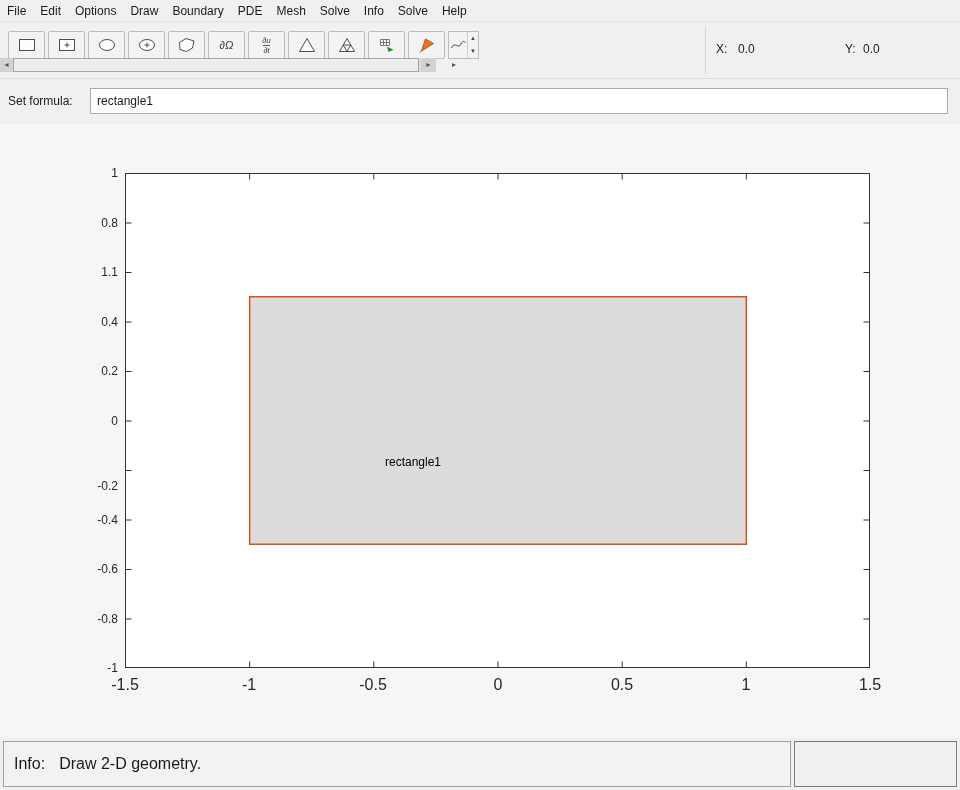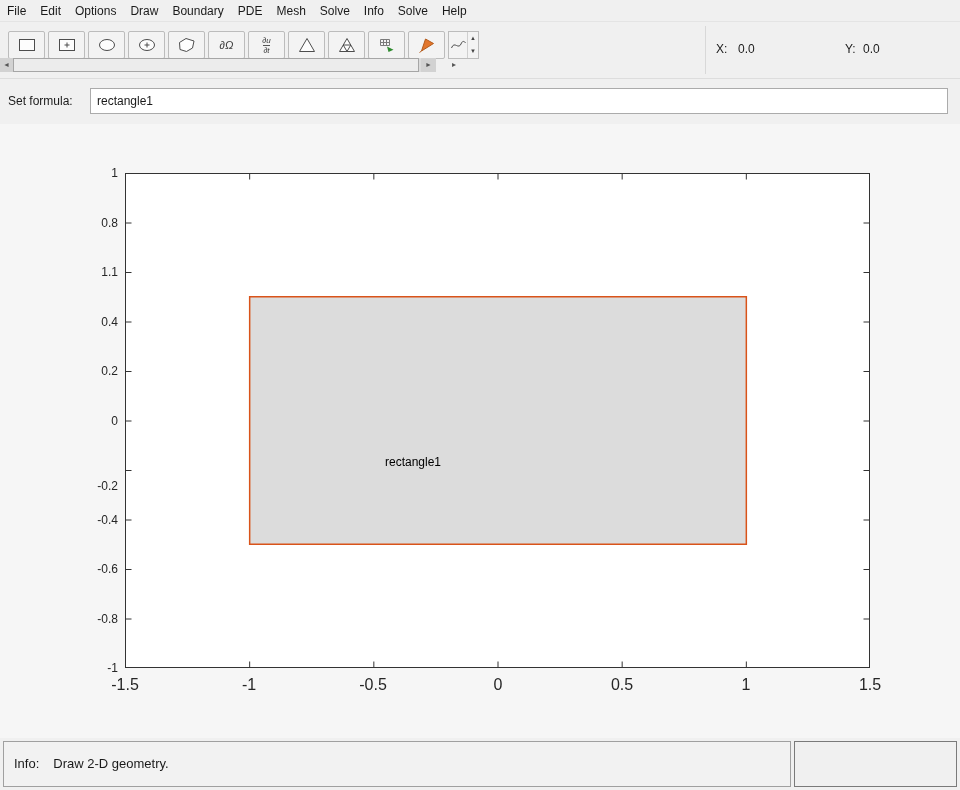--- a/index.html
+++ b/index.html
@@ -69,21 +69,21 @@
   .xtick { position:absolute; top:552px; width:70px; text-align:center;
            font-size:16px; color:#262626; }
   .ytick { position:absolute; left:58px; width:60px; text-align:right;
            font-size:12px; color:#262626; height:16px; line-height:16px; }
   .shape-label { position:absolute; left:353px; top:331px; width:120px;
                  text-align:center; font-size:12px; color:#000; }
 
   
   .statusbar { position:absolute; top:738px; left:0; right:0; height:52px; background:#f0f0f0; }
   .info-box { position:absolute; left:3px; top:3px; width:788px; height:46px;
-              border:1px solid #a0a0a0; background:#f2f2f2; font-size:13px;
+              border:1px solid #a0a0a0; background:#f2f2f2; font-size:16px;
               line-height:44px; padding-left:10px; }
   .info-text { margin-left:14px; }
   .aux-box { position:absolute; left:794px; top:3px; width:163px; height:46px;
              border:1px solid #7a7a7a; background:#f0f0f0; }
 </style>
 </head>
 <body>
 
 <div class="app">
 

